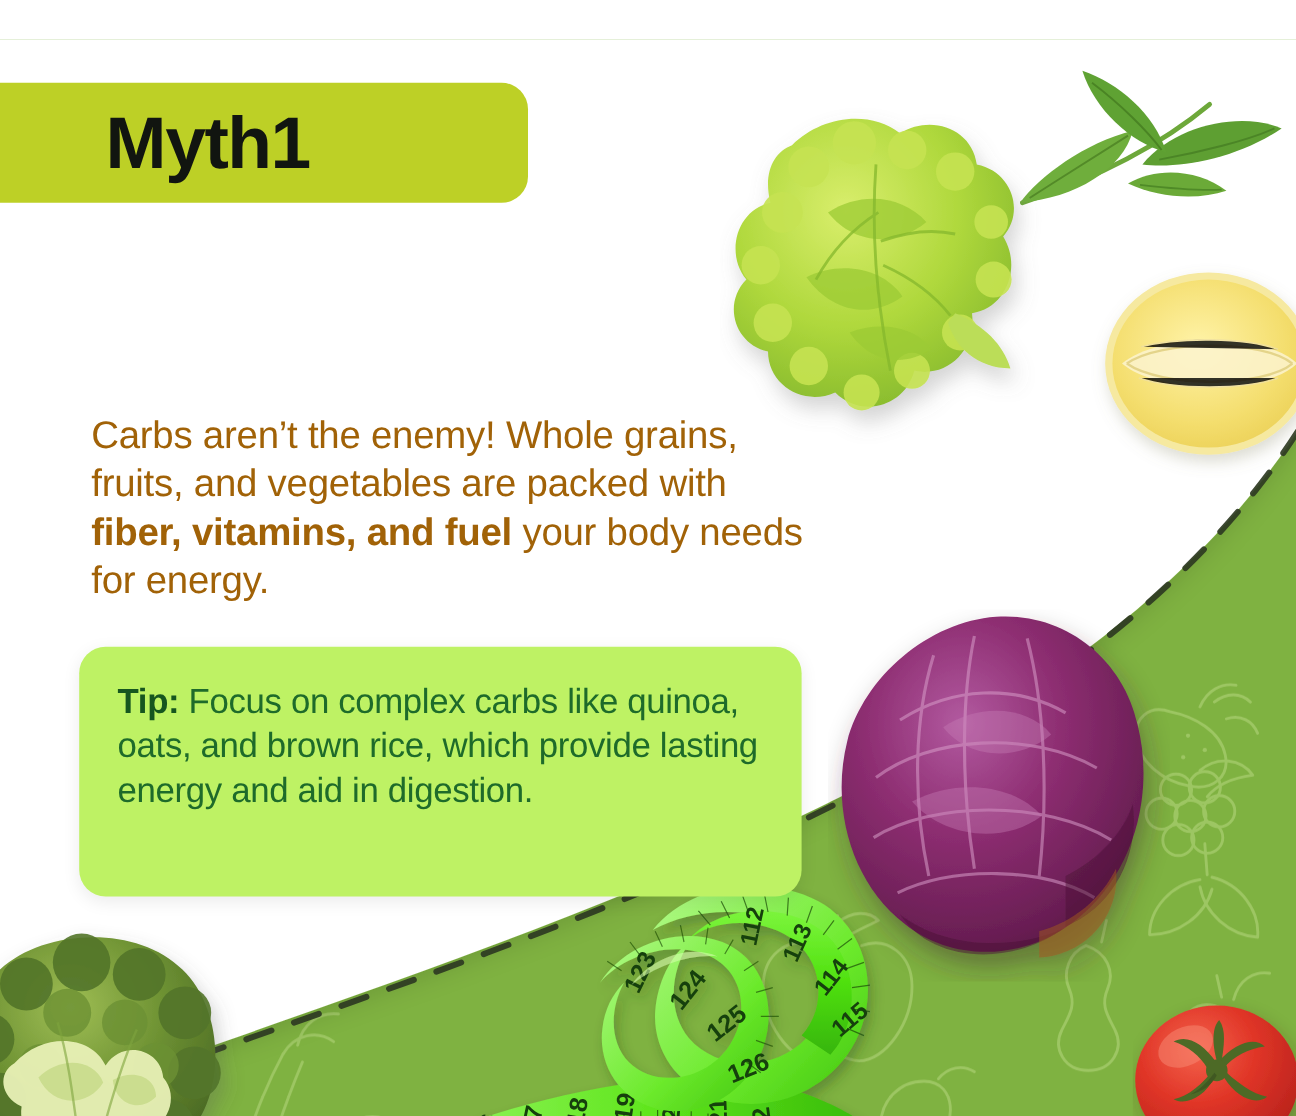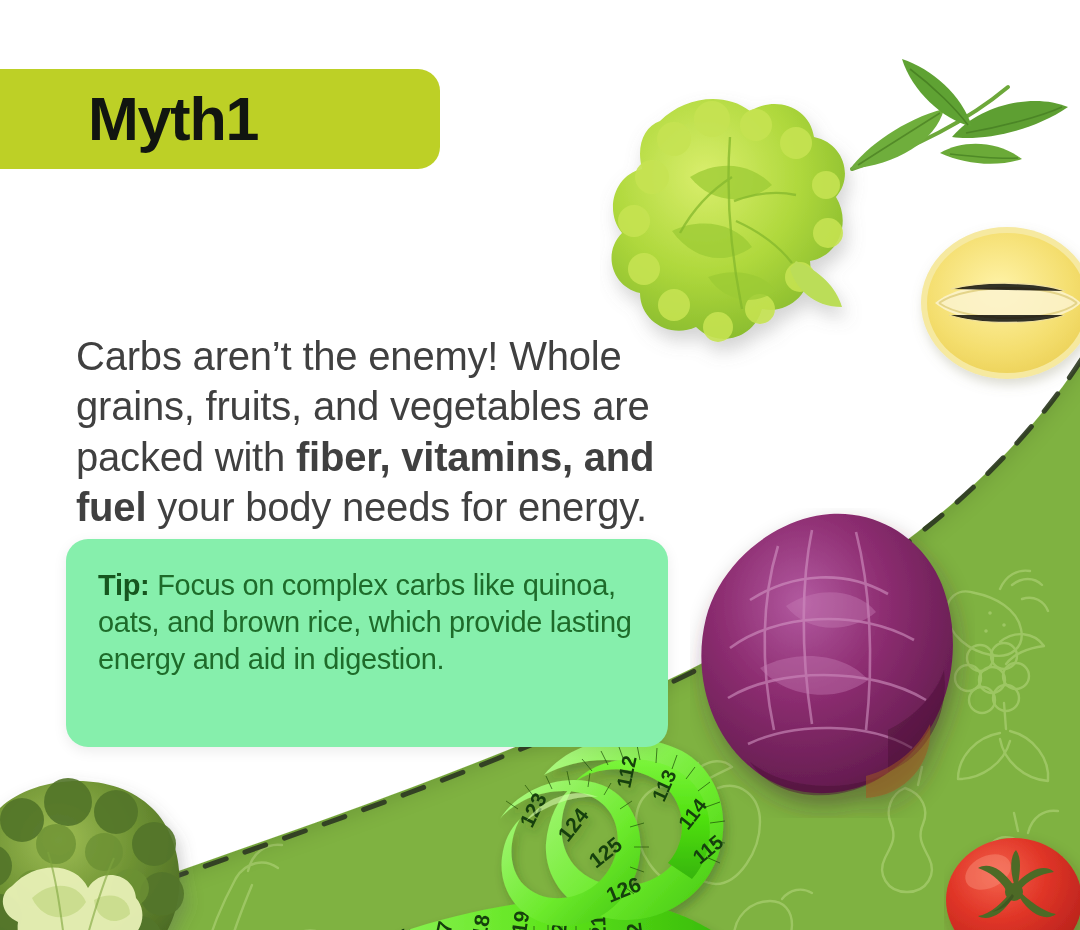--- a/index.html
+++ b/index.html
@@ -54,32 +54,32 @@
   
   .headline {
     position:absolute; left:76px; top:158px;
     width:560px;
     font-size:46px; font-weight:bold; color:#1D6233;
     line-height:1.13; letter-spacing:-0.6px;
   }
 
   
   .body-copy {
-    position:absolute; left:76px; top:298px;
+    position:absolute; left:76px; top:309px;
     width:600px;
-    font-size:40px; color:#404040;
+    font-size:32px; color:#a16207;
     line-height:1.26; letter-spacing:-0.2px;
   }
   .body-copy b { font-weight:bold; }
 
   
   .tip-box {
     position:absolute; left:66px; top:506px;
     width:602px; height:208px;
-    background:#86efac;
+    background:#bef264;
     border-radius:22px;
     padding:28px 30px 0 32px;
     box-shadow:0 4px 14px rgba(0,0,0,.08);
   }
   .tip-box .tip-text {
     font-size:29px; color:#1E6B2A; line-height:1.28;
     letter-spacing:-0.3px;
   }
   .tip-box .tip-text b { font-weight:bold; color:#16561F; }
 

